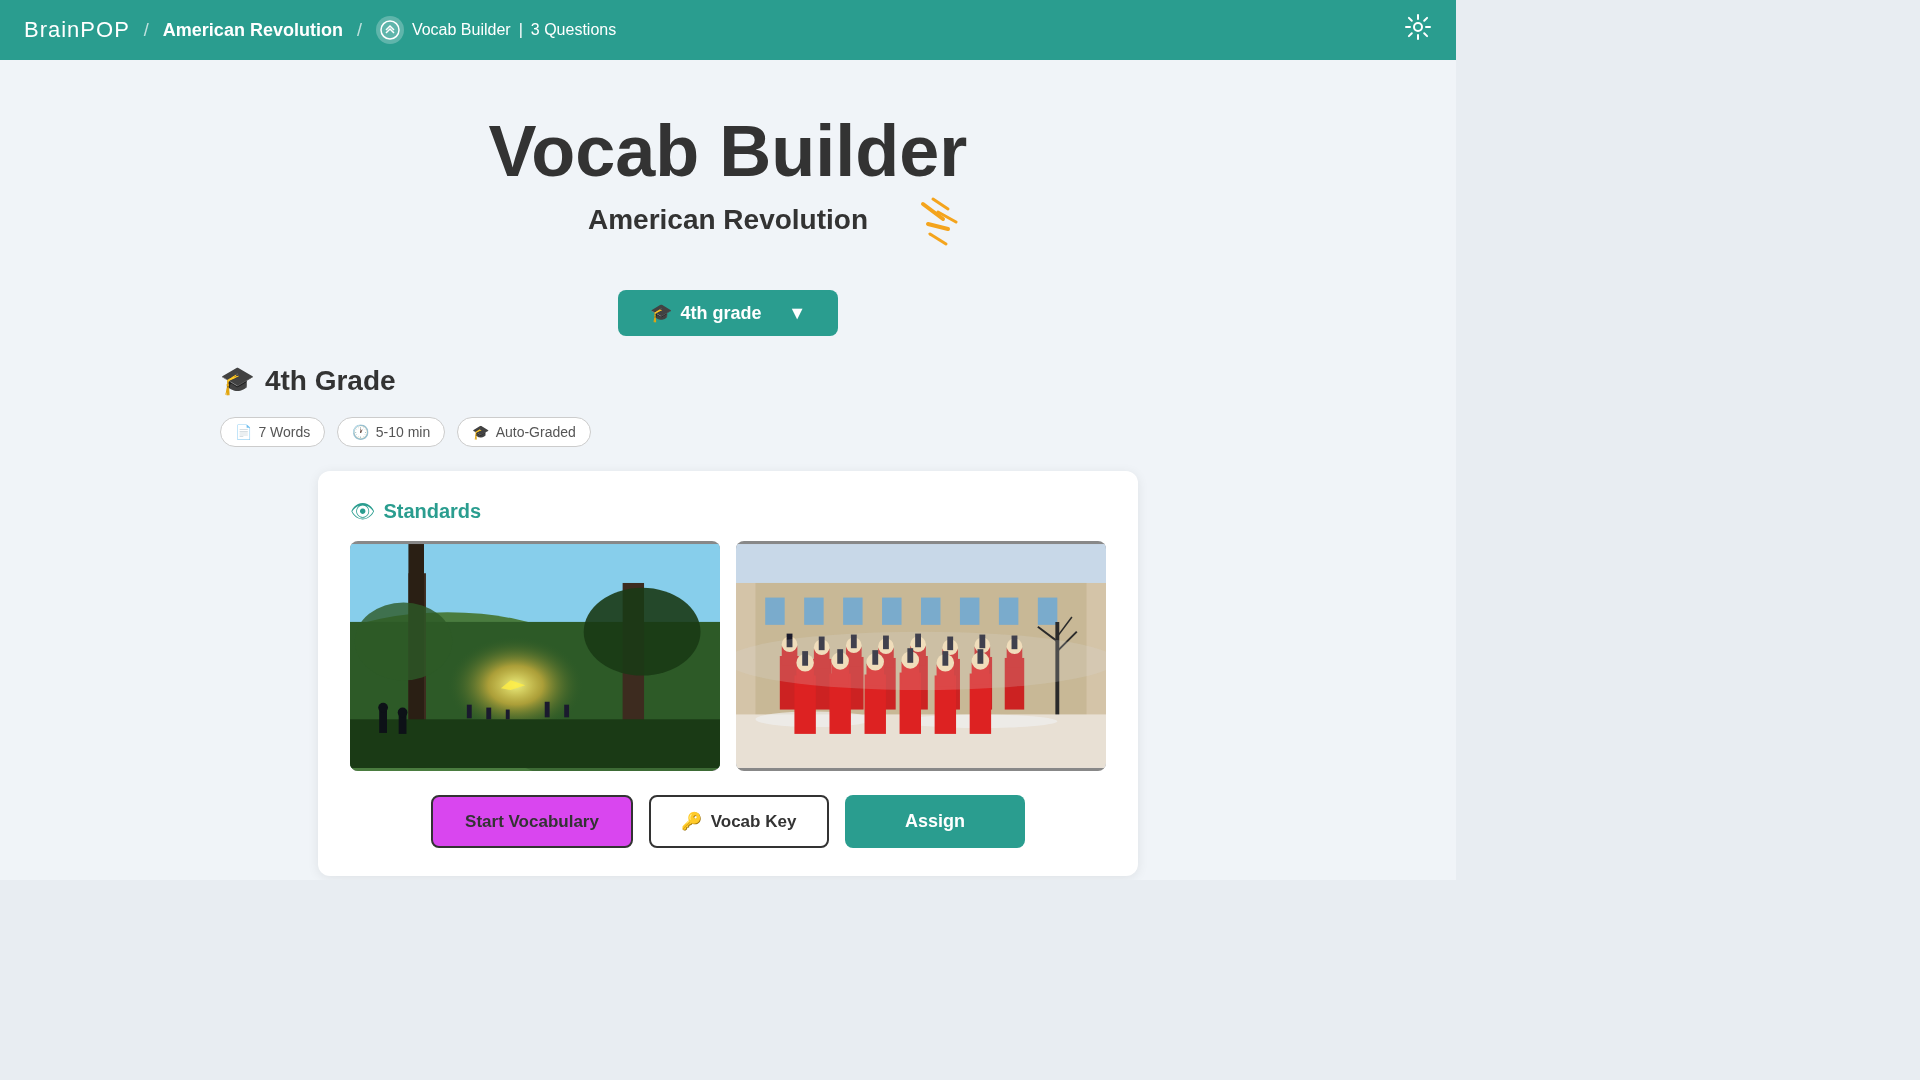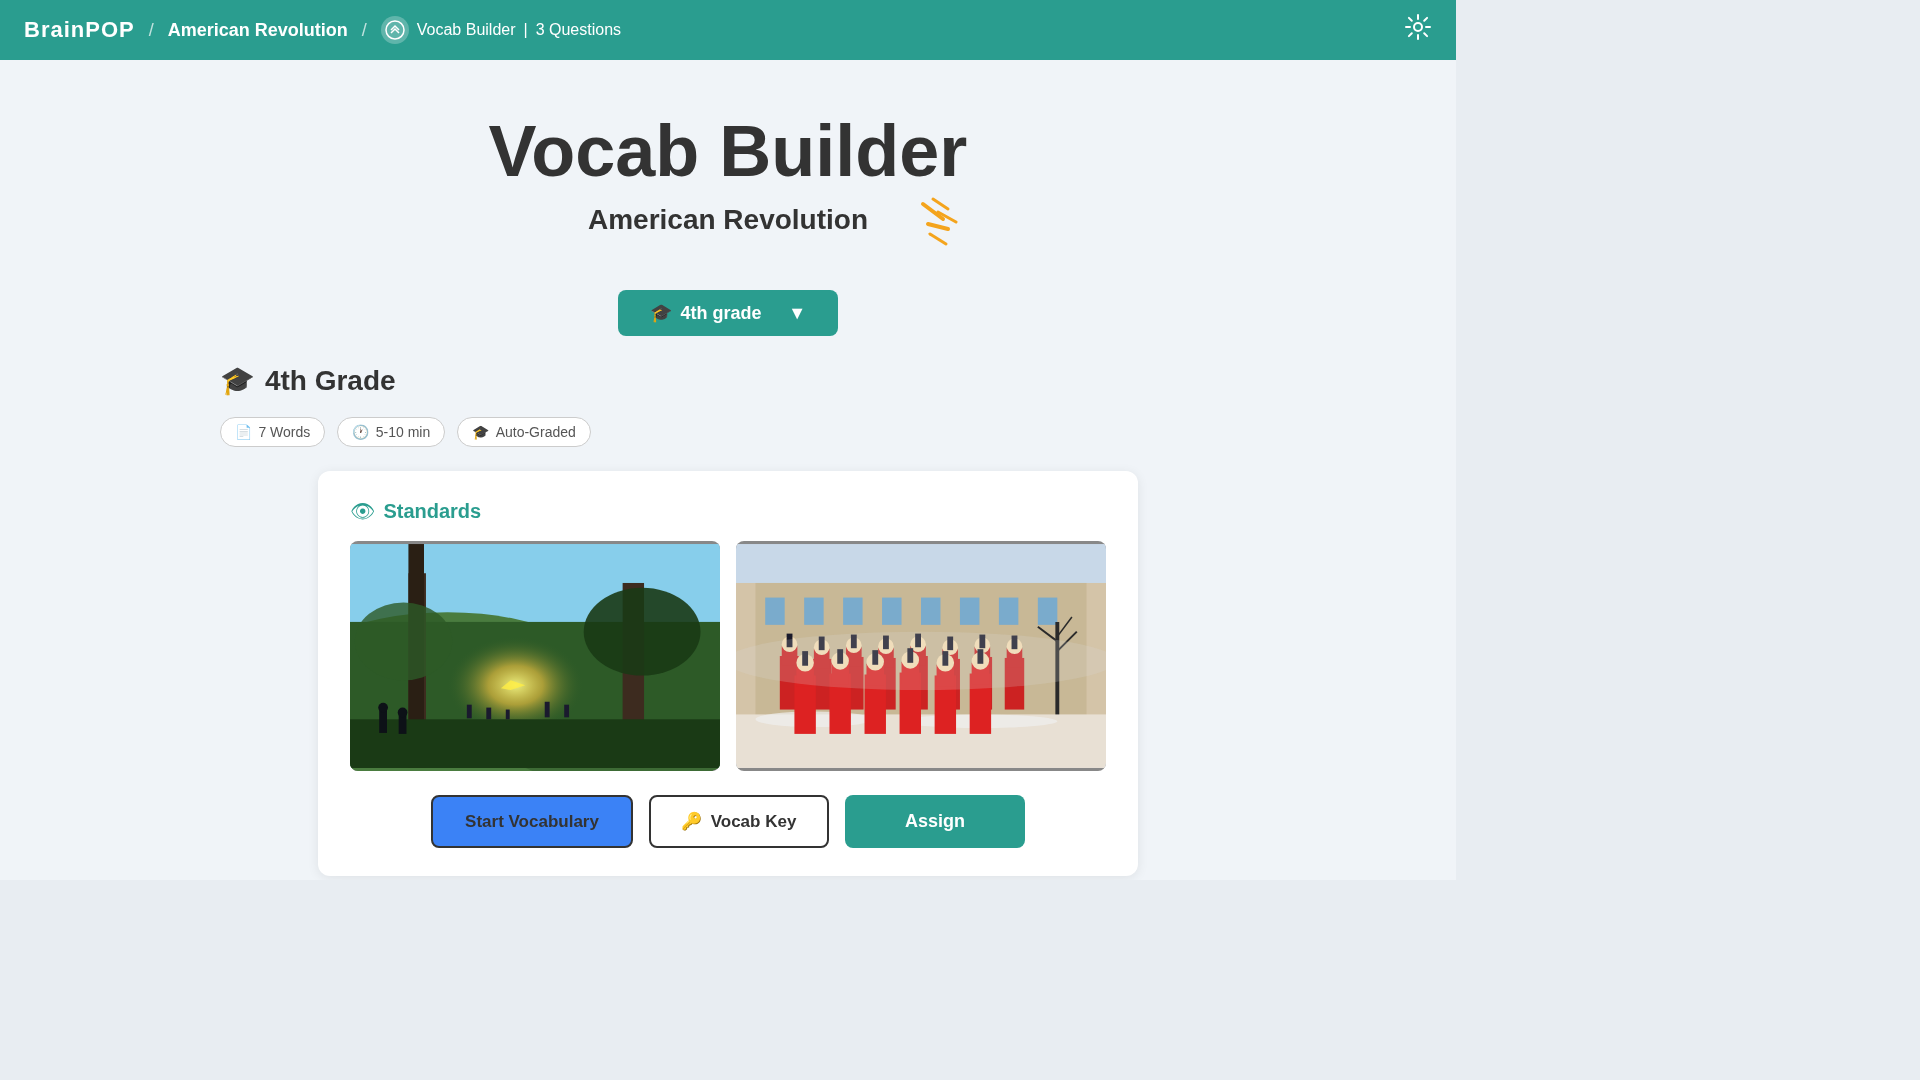--- a/index.html
+++ b/index.html
@@ -29,21 +29,21 @@
 
     .header-left {
       display: flex;
       align-items: center;
       gap: 10px;
     }
 
     .brainpop-logo {
       color: white;
       font-size: 22px;
-      font-weight: bold;
+      font-weight: normal;
       letter-spacing: 1px;
     }
 
     .breadcrumb-separator {
       color: rgba(255,255,255,0.7);
       font-size: 18px;
       margin: 0 4px;
     }
 
     .breadcrumb-topic {
@@ -213,21 +213,21 @@
     }
 
     
     .action-buttons {
       display: flex;
       gap: 16px;
       justify-content: center;
     }
 
     .btn-start {
-      background: #3b82f6;
+      background: #d946ef;
       border: 2.5px solid #333;
       border-radius: 8px;
       padding: 14px 32px;
       font-size: 17px;
       font-weight: 700;
       color: #333;
       cursor: pointer;
       min-width: 180px;
     }
 

